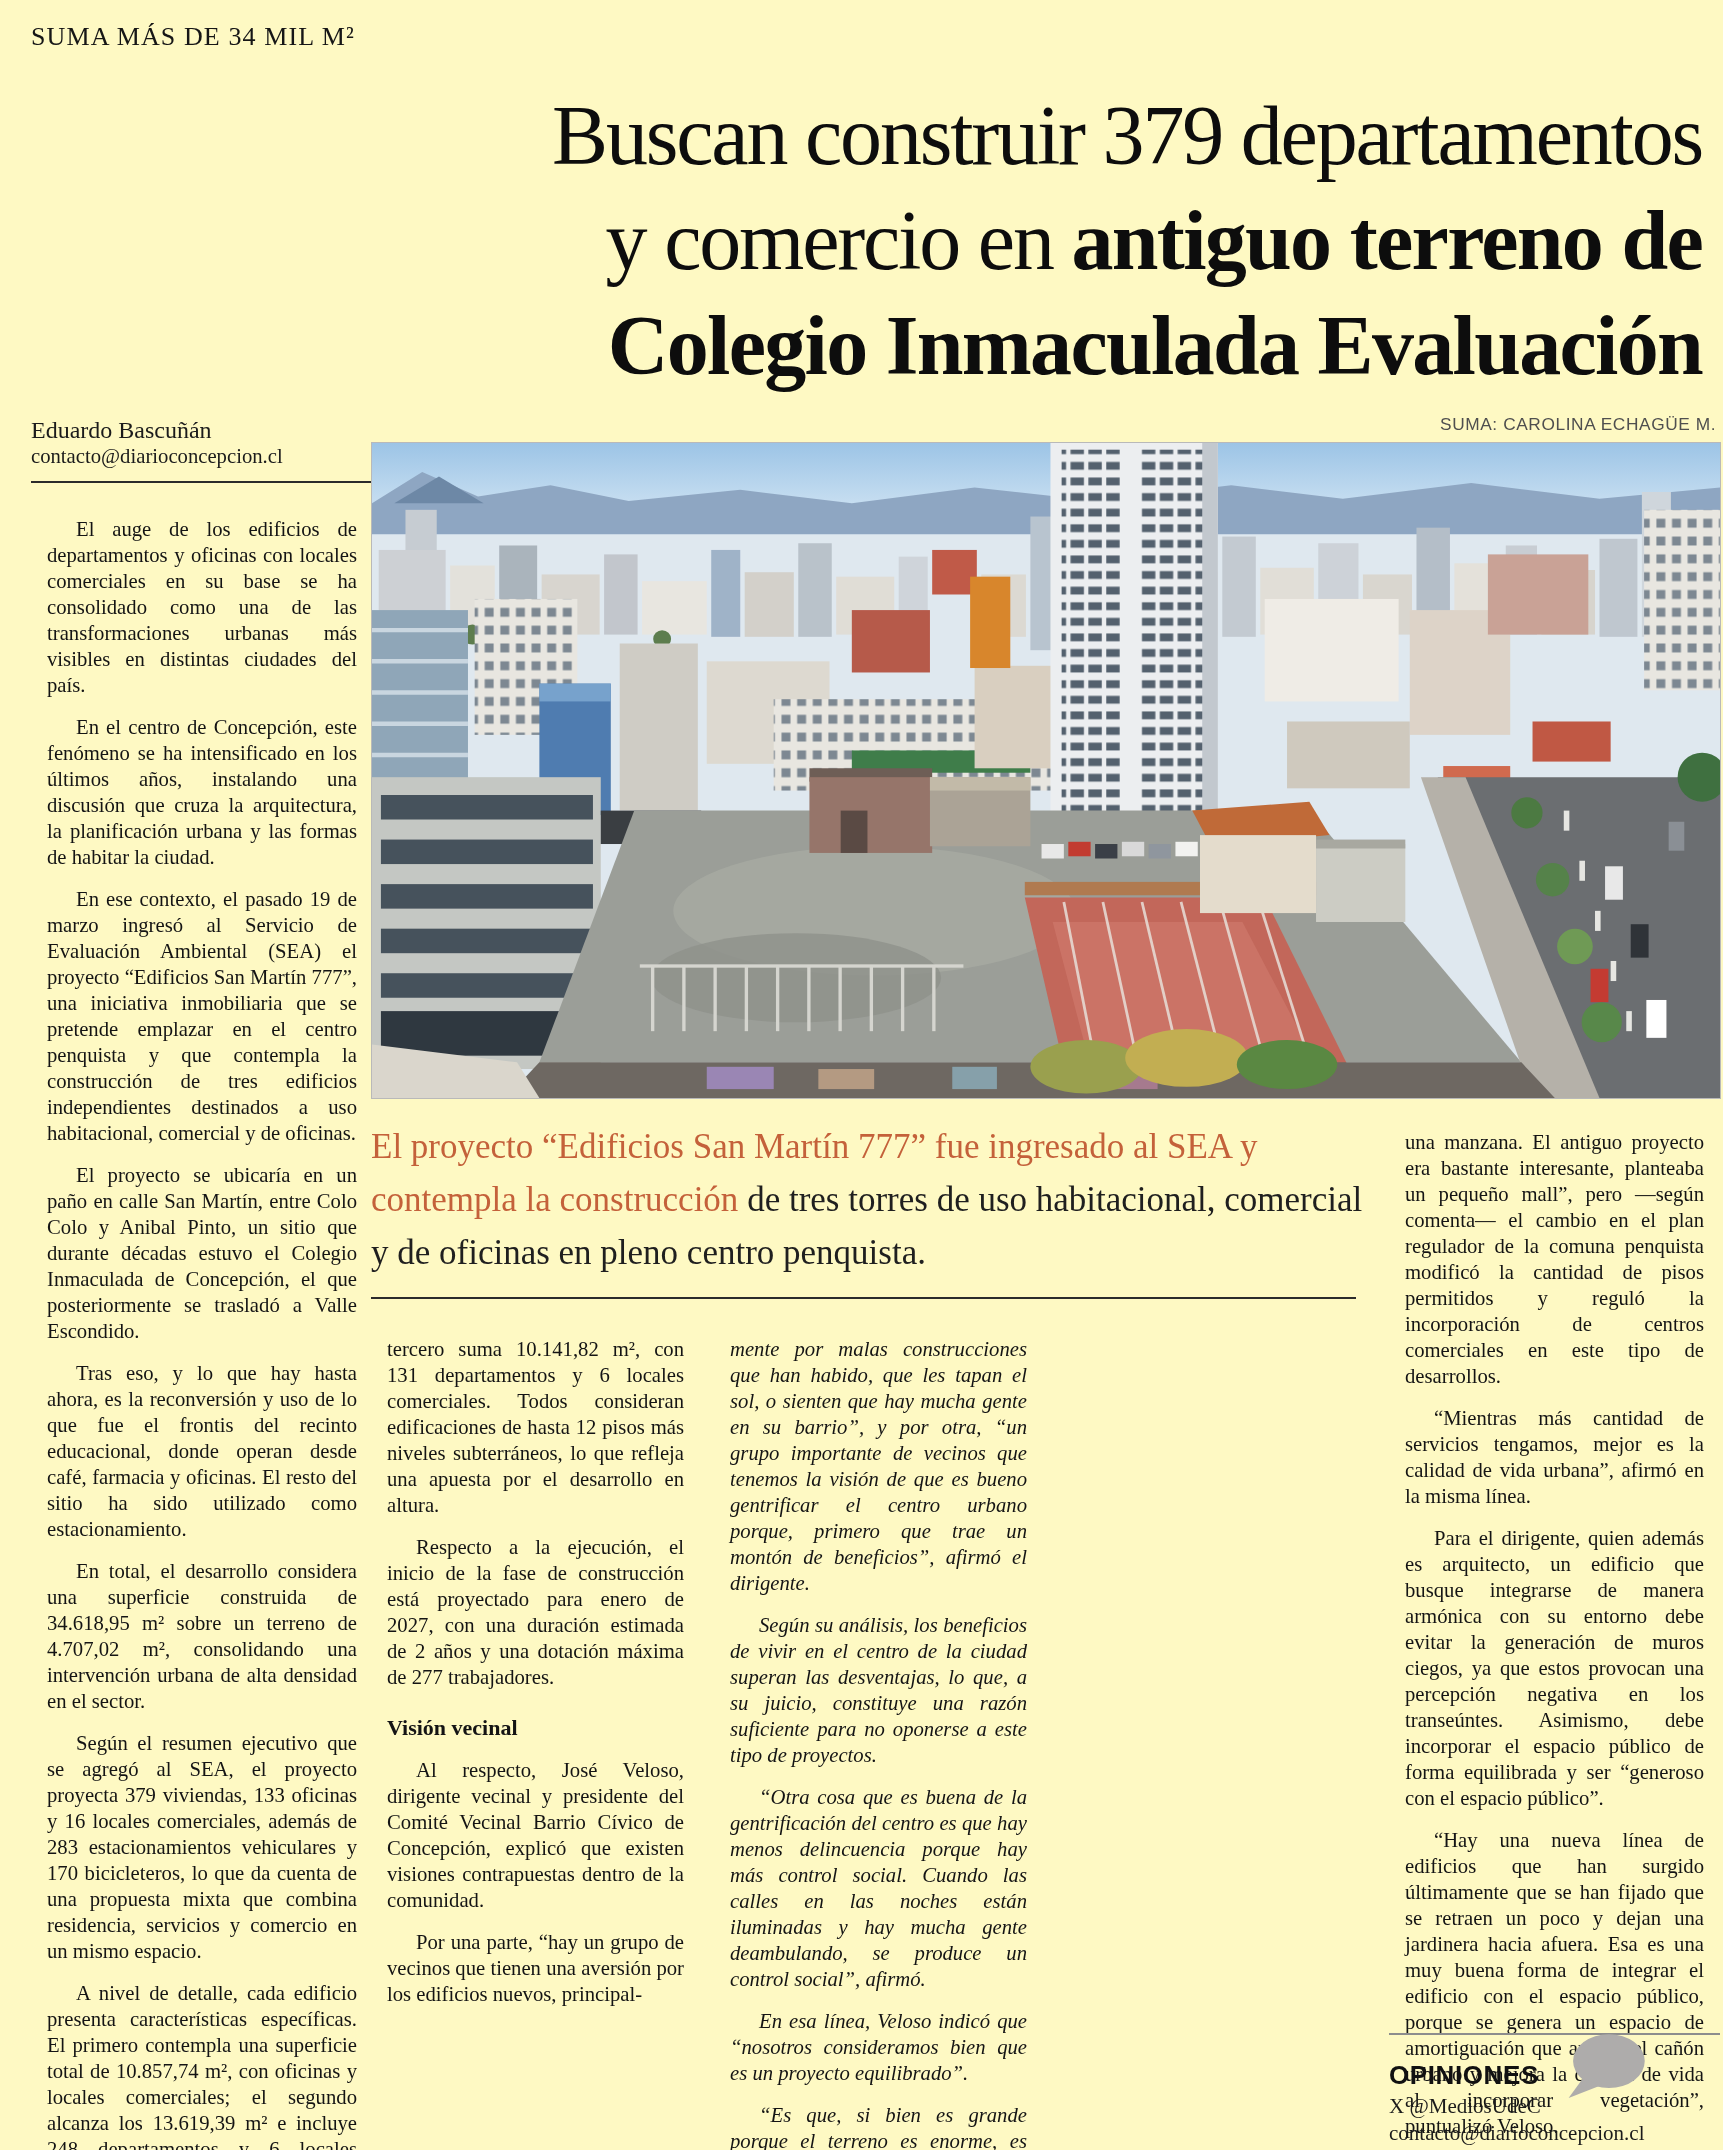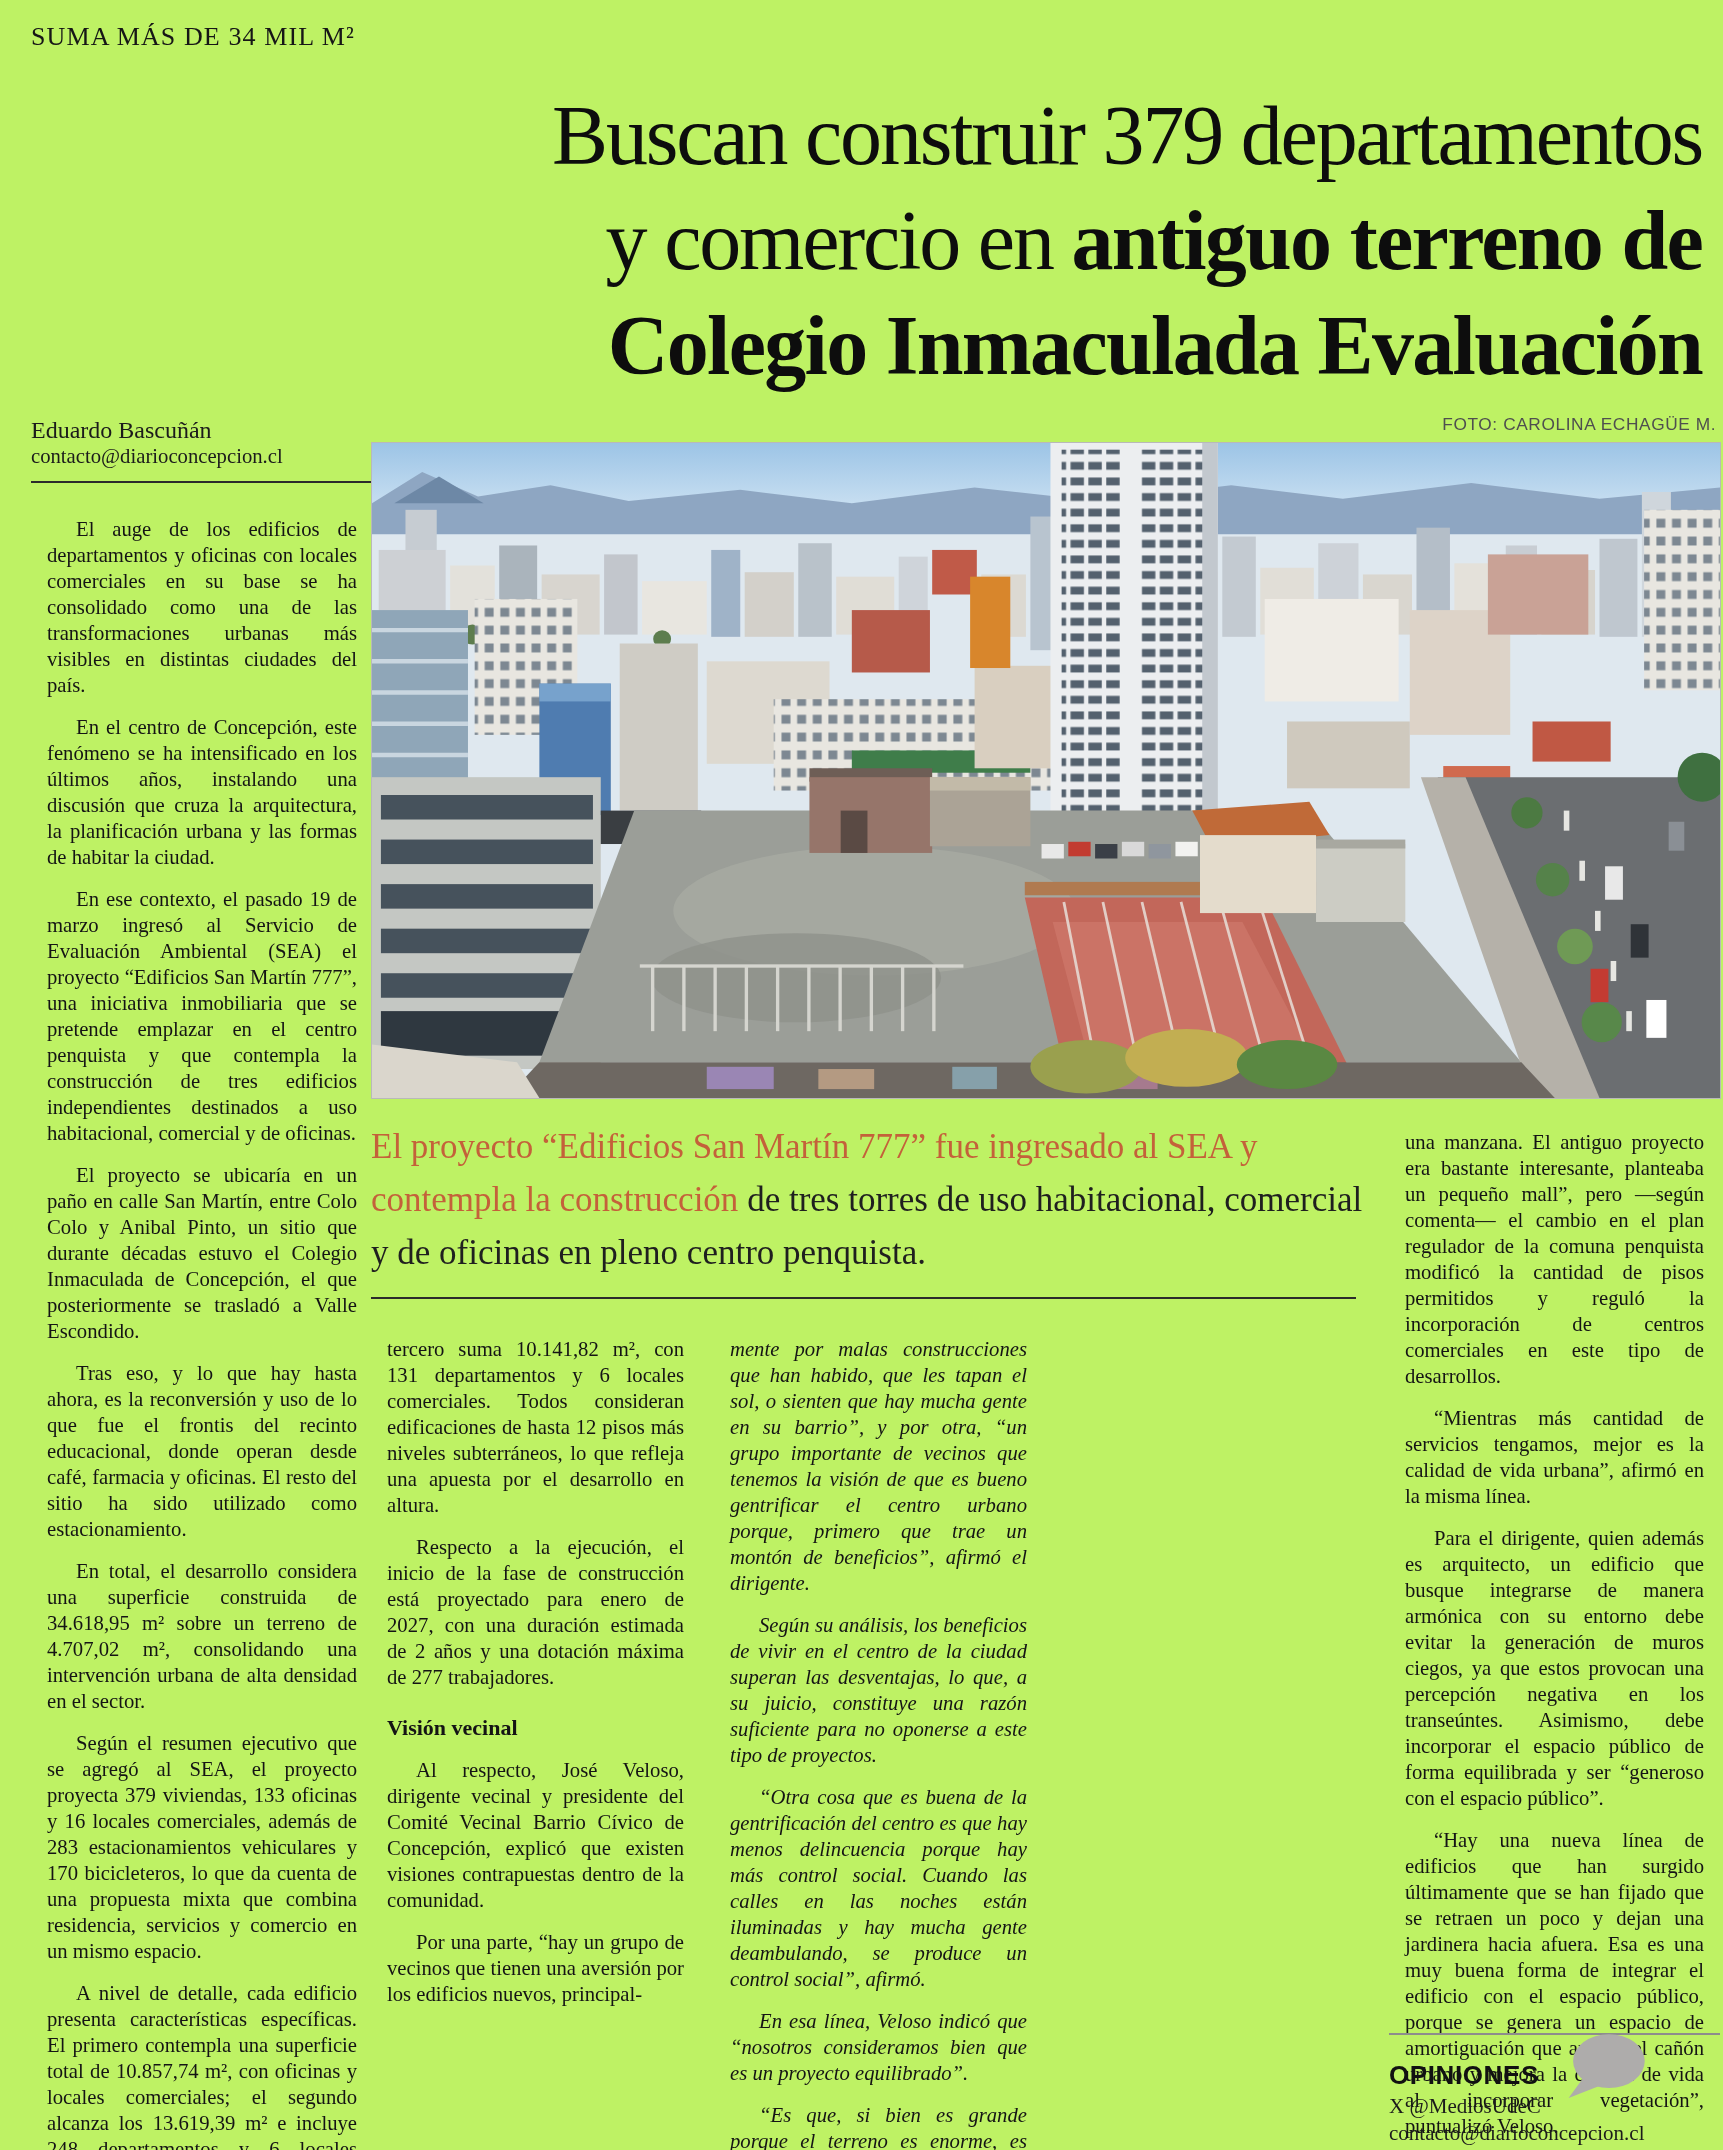--- a/index.html
+++ b/index.html
@@ -1,16 +1,16 @@
 <!DOCTYPE html>
 <html style="font-size:9px"><head>
 <meta charset="utf-8">
 <style>
   html,body{margin:0;padding:0;background:#ffffff;}
-  .page{position:relative;width:1724px;height:2151px;background:#bef264;
+  .page{position:relative;width:1724px;height:2151px;background:#fef9c3;
         font-family:"Liberation Serif",serif;color:#1b1b1b;overflow:hidden;}
 
   .kicker{position:absolute;left:31px;top:22.4px;font-size:26px;font-weight:400;
           letter-spacing:1.1px;color:#161616;}
 
   .headline{position:absolute;left:28px;top:83px;width:1674px;
             font-size:84px;line-height:105px;letter-spacing:-2.2px;color:#0d0d0d;font-weight:400;text-align:right;}
   .headline .hl-bold{font-weight:700;letter-spacing:-1.7px;}
 
   .photo-credit{position:absolute;top:414px;right:7.8px;
@@ -53,21 +53,21 @@
 <div class="page">
 
   <div class="kicker">SUMA MÁS DE 34 MIL M²</div>
 
   <h1 class="headline" style="margin:0;">
     <div>Buscan construir 379 departamentos</div>
     <div><span>y comercio en </span><span class="hl-bold">antiguo terreno de</span></div>
     <div class="hl-bold">Colegio Inmaculada Evaluación</div>
   </h1>
 
-  <div class="photo-credit">FOTO: CAROLINA ECHAGÜE M.</div>
+  <div class="photo-credit">SUMA: CAROLINA ECHAGÜE M.</div>
 
   <div class="byline">
     <div class="author">Eduardo Bascuñán</div>
     <div class="email">contacto@diarioconcepcion.cl</div>
   </div>
   <div class="byline-rule"></div>
 
   <div class="photo">
     <svg viewBox="0 0 1208 588" preserveAspectRatio="none">
       <defs>

